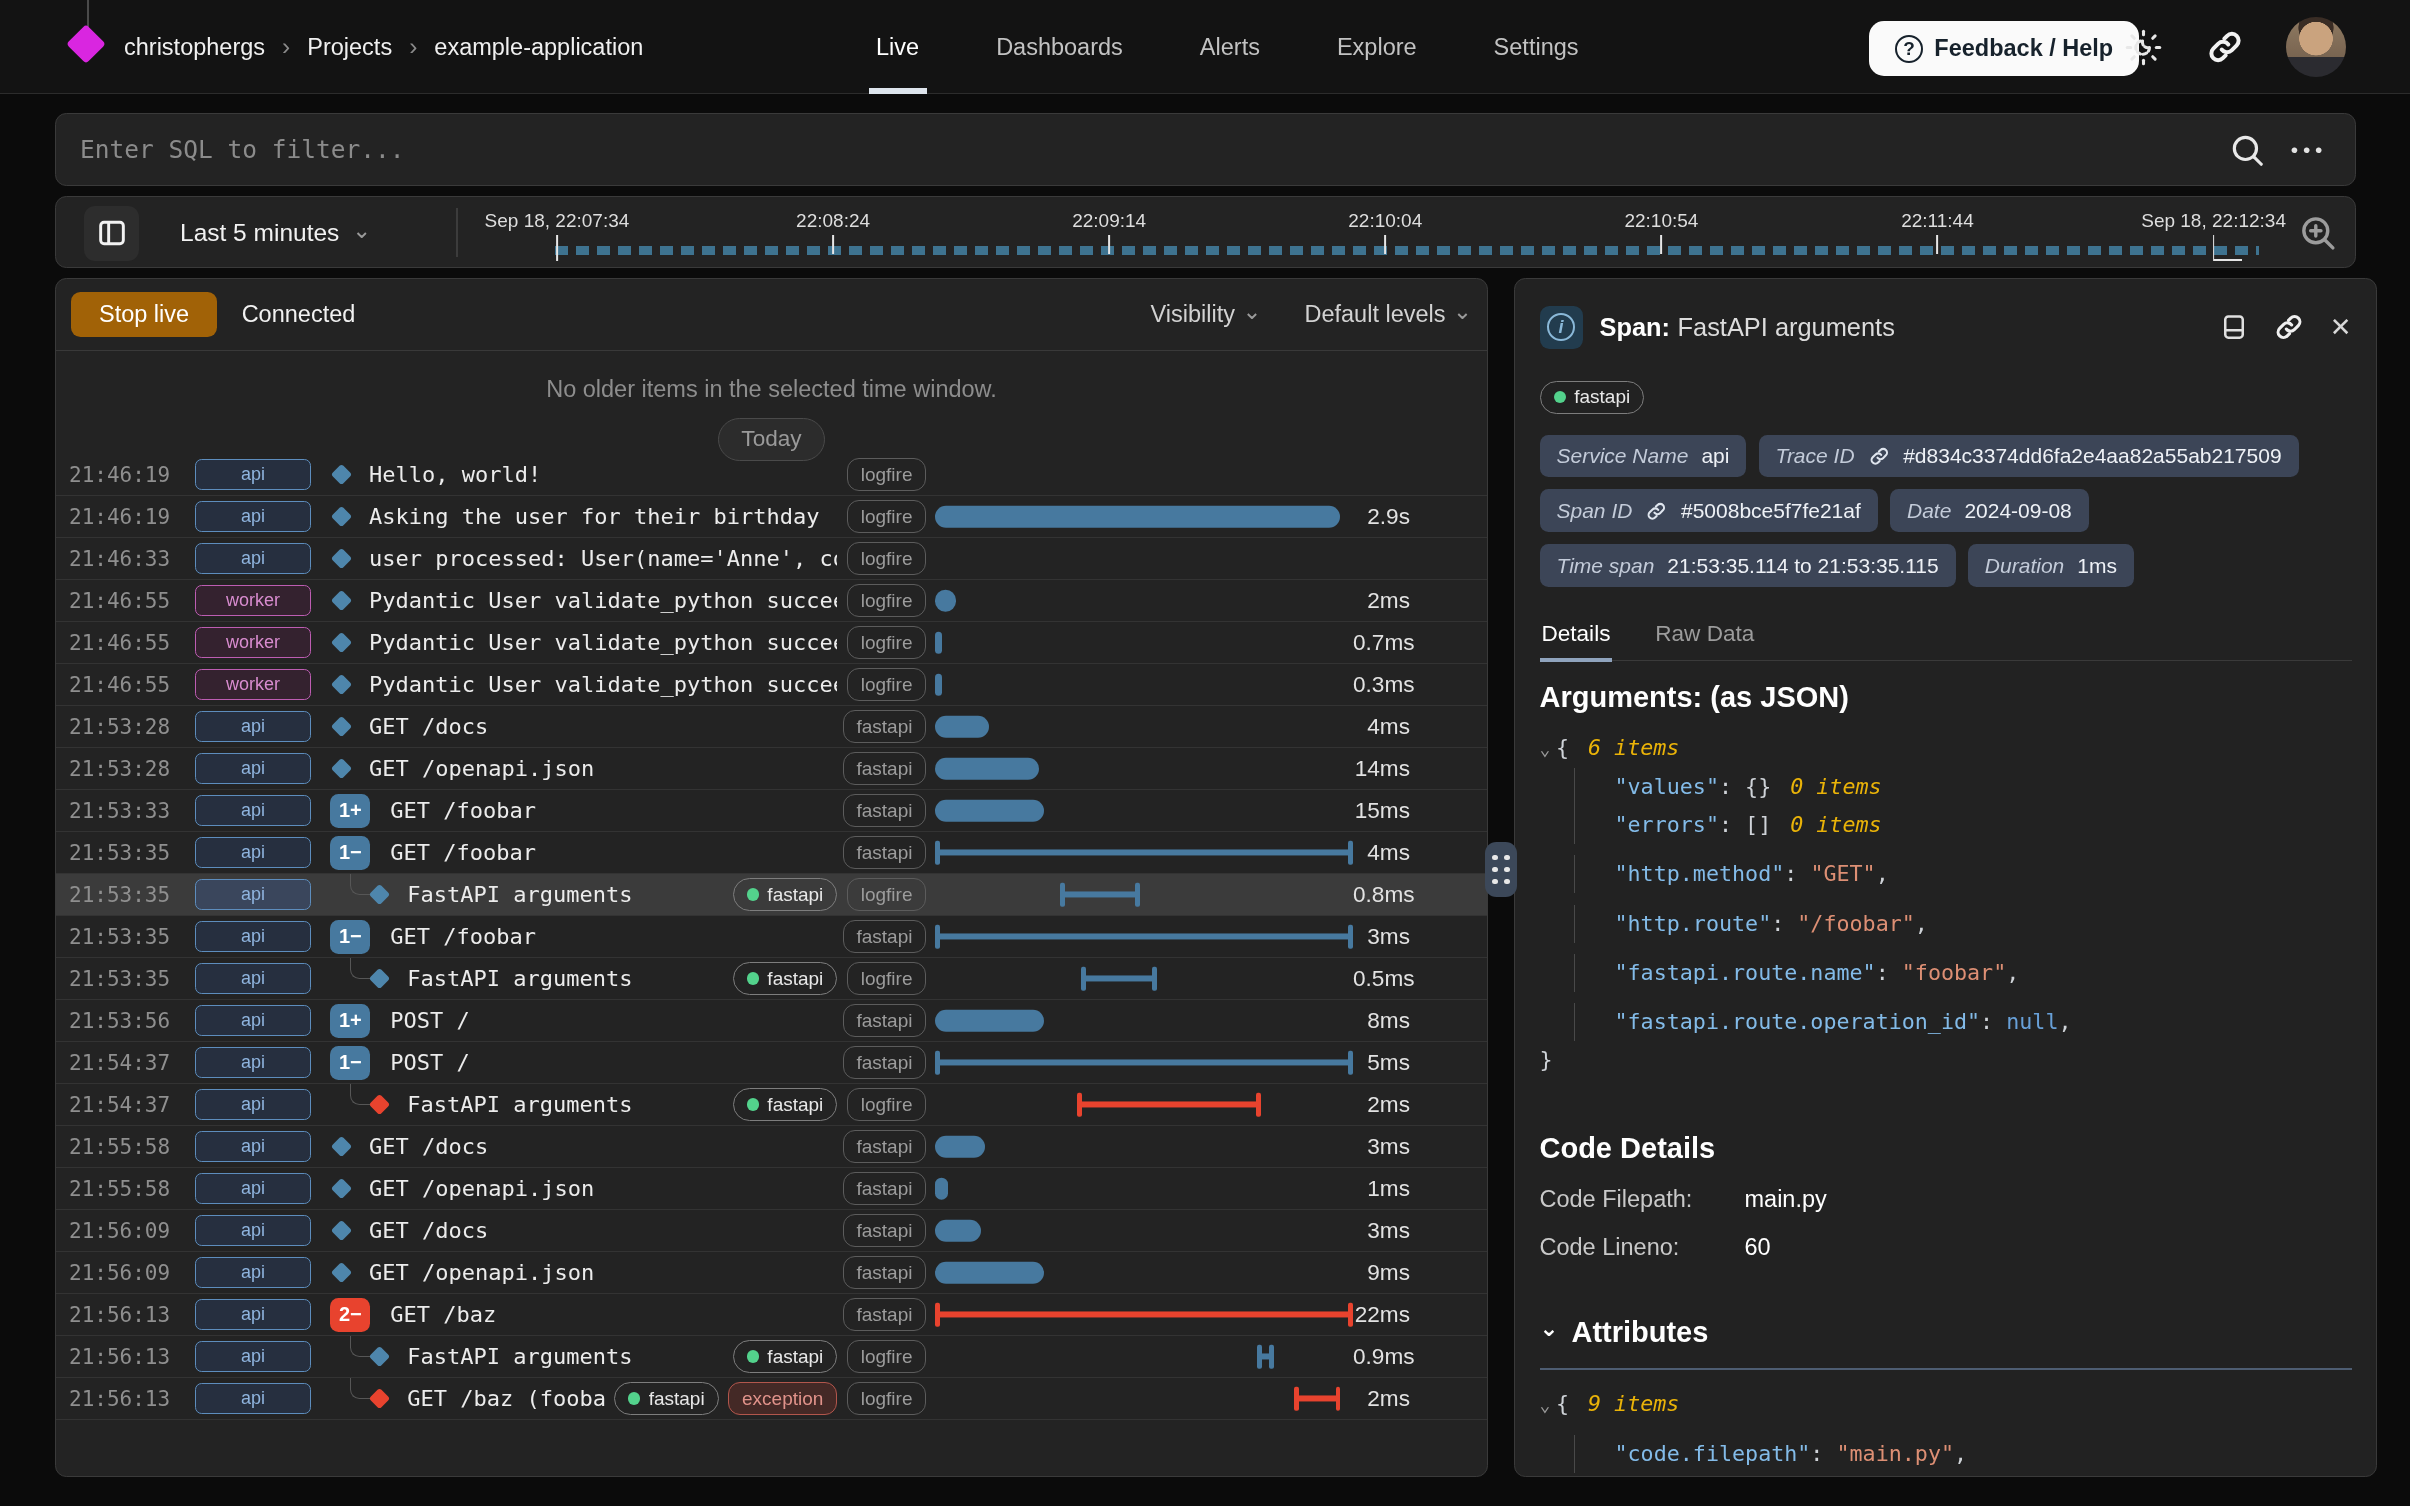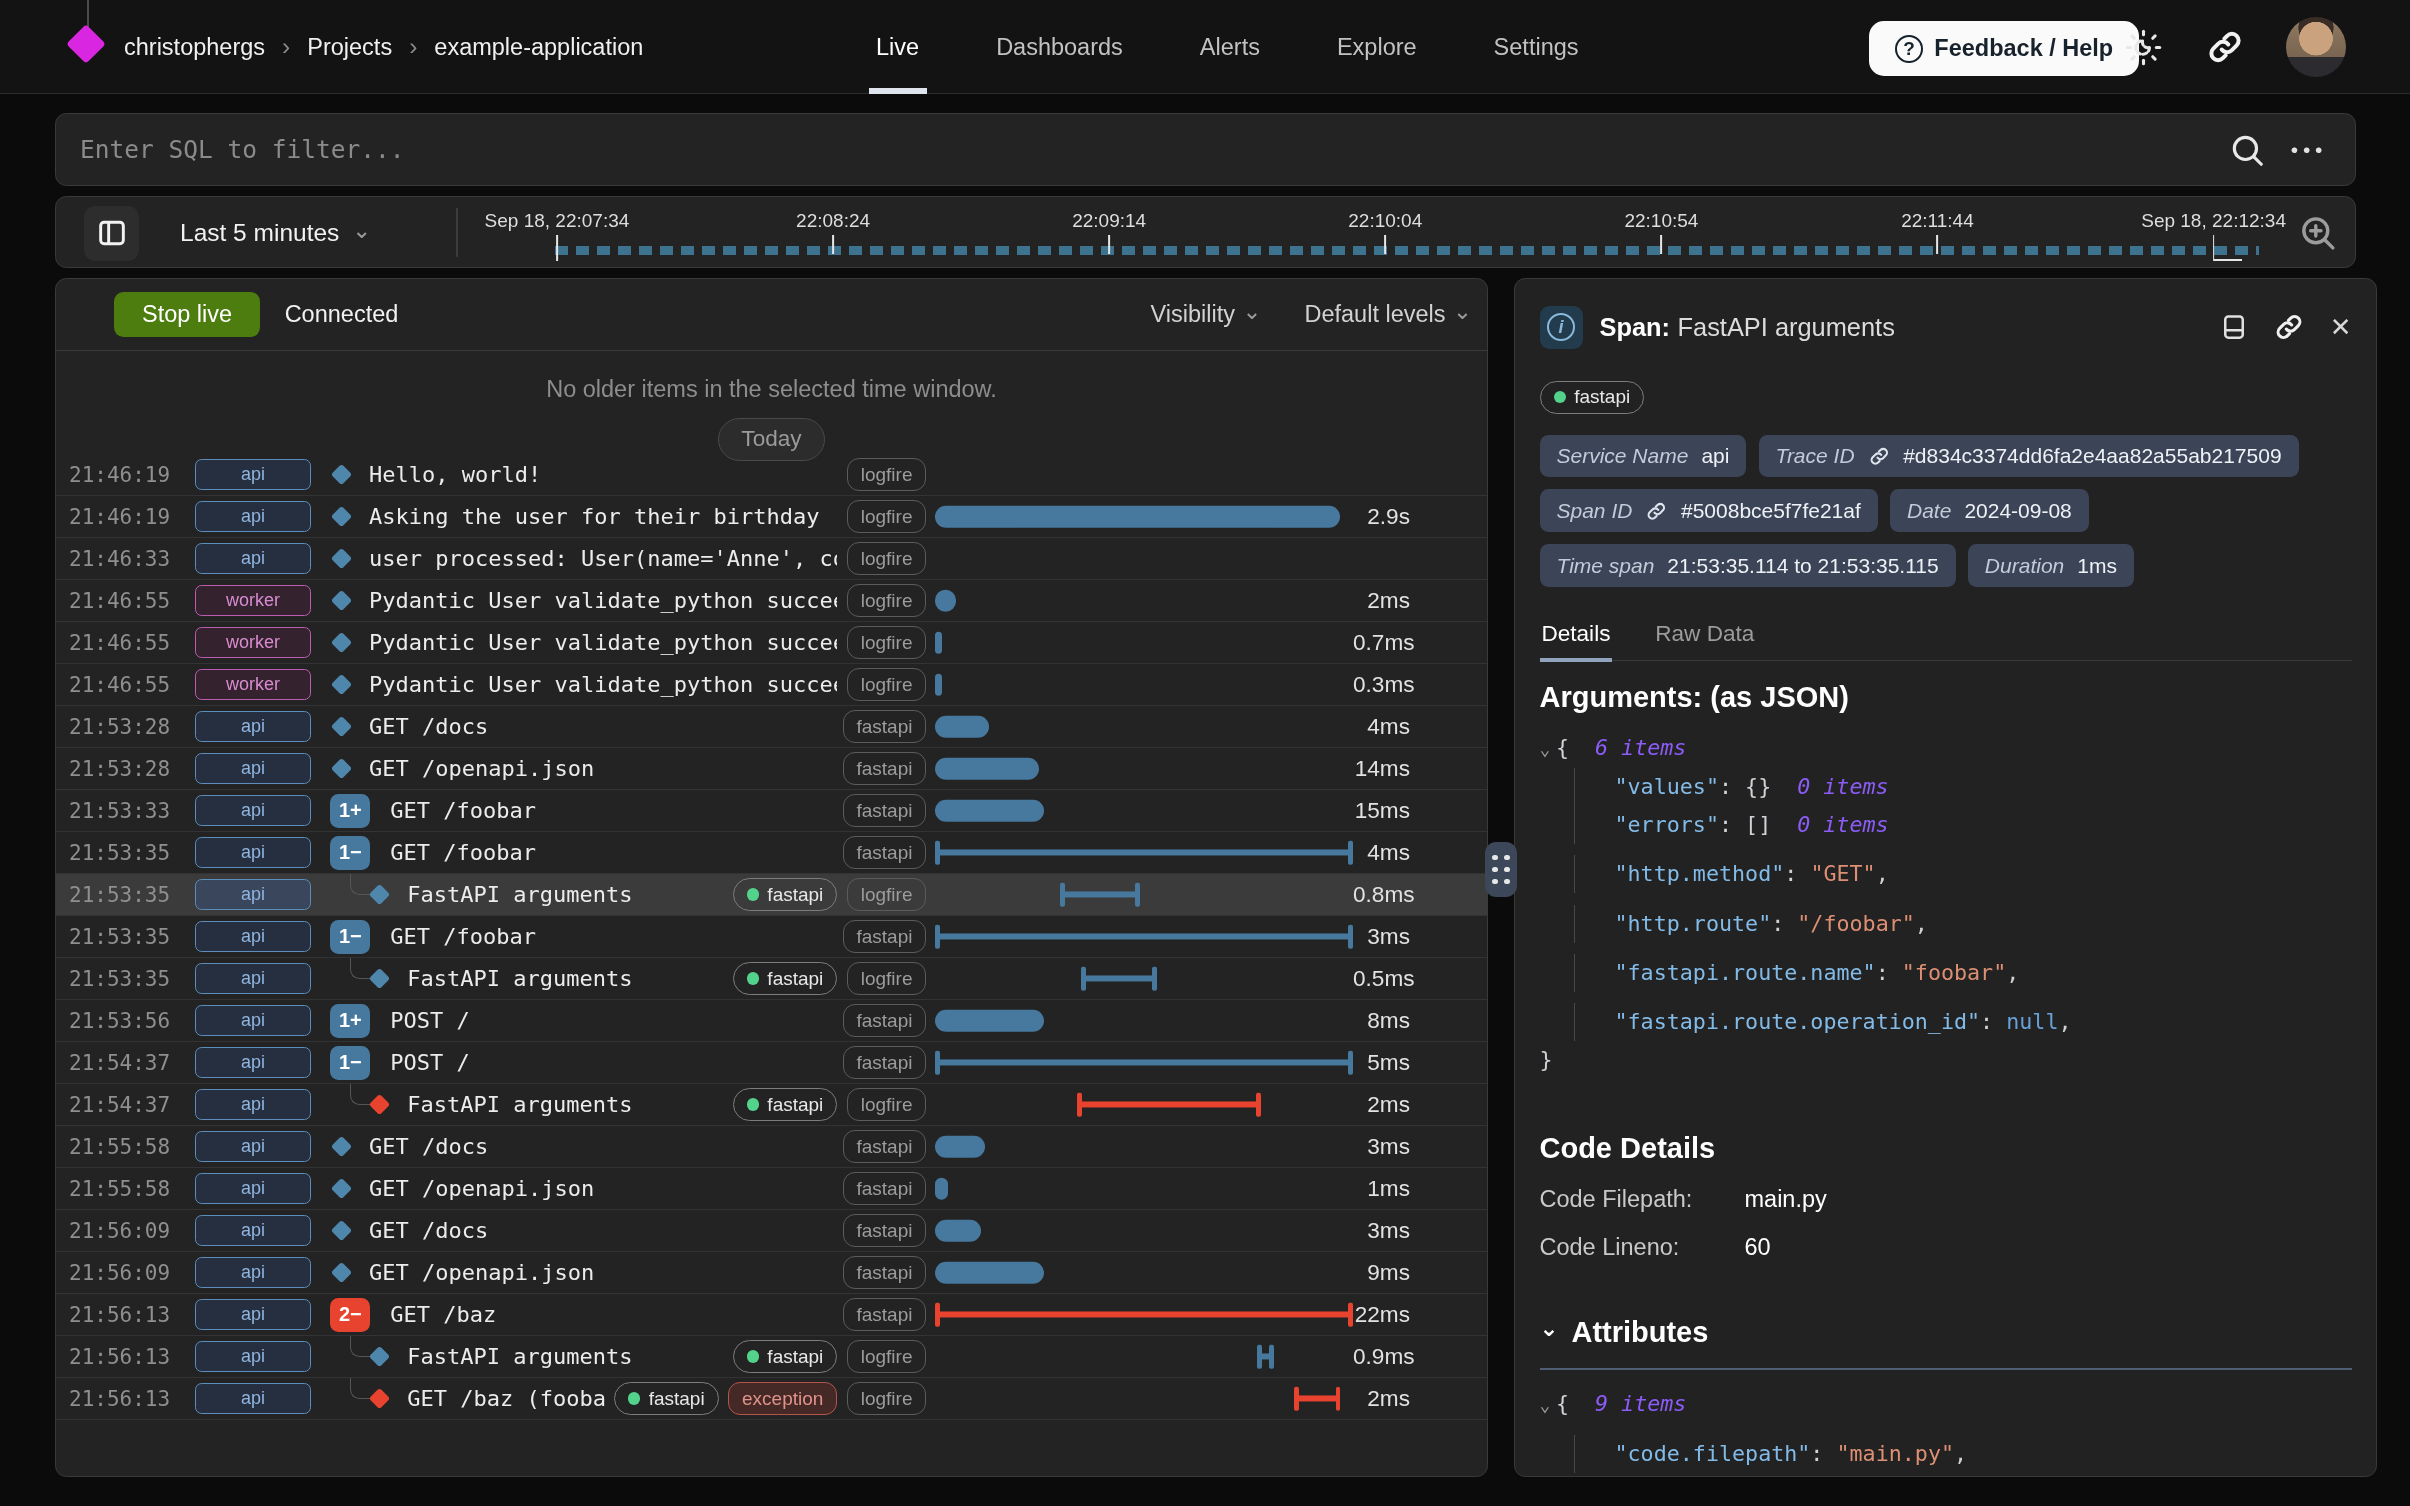--- a/index.html
+++ b/index.html
@@ -68,22 +68,22 @@
     border:1.9px solid #3a3a3a; border-radius:11.3px; overflow:hidden; }
   .detail-panel { position:absolute; left:1514px; top:278px; width:863px; height:1199px; background:#222222;
     border:1.9px solid #3a3a3a; border-radius:11.3px; overflow:hidden; padding:0 24.5px; }
   .divider-handle { position:absolute; left:1485px; top:842px; width:32px; height:55px; background:#3c4859;
     border-radius:11.3px; display:grid; grid-template-columns:repeat(2,5.6px); grid-auto-rows:5.6px; gap:6.6px;
     place-content:center; cursor:col-resize; z-index:5; }
   .divider-handle i { background:#e8e8e8; border-radius:50%; }
 
   
   .live-header { height:72px; border-bottom:1.9px solid #393939; display:flex; align-items:center; padding:0 15px; }
-  .stop-live { height:45px; padding:0 28px; background:#4d7c0f; color:#fff; font-size:23.5px; border:none;
-    border-radius:9.4px; cursor:pointer;margin-left:43px; }
+  .stop-live { height:45px; padding:0 28px; background:#a16207; color:#fff; font-size:23.5px; border:none;
+    border-radius:9.4px; cursor:pointer; }
   .connected { margin-left:24.5px; font-size:23.5px; color:#f2f2f2; }
   .live-header .right { margin-left:auto; display:flex; gap:43px; align-items:center; }
   .dd { font-size:23.5px; color:#d2d2d2; display:flex; gap:7.5px; align-items:center; cursor:pointer; }
 
   .notice { text-align:center; margin-top:24.5px; font-size:23.5px; color:#8d8d8d; }
   .today-pill { display:block; margin:15px auto 0; height:43px; padding:0 22.6px; background:#2c2c2c;
     border:1.9px solid #4a4a4a; border-radius:21.7px; color:#9a9a9a; font-size:22.6px; cursor:pointer; }
 
   
   .rows { position:absolute; left:0; top:175px; width:100%; }
@@ -150,21 +150,21 @@
   .tab { font-size:22.6px; color:#9c9c9c; padding:9.4px 1.9px 13px; cursor:pointer; position:relative; }
   .tab.active { color:#ffffff; }
   .tab.active::after { content:""; position:absolute; left:0; right:0; bottom:-1.9px; height:3.8px; background:#8fa3bd; }
 
   .args-heading { margin-top:20px; font-size:29px; font-weight:bold; color:#ffffff; }
   .json { margin-top:15px; font-size:21.7px; line-height:38px; color:#cfd3d8; }
   .jline { position:relative; white-space:nowrap; }
   .jline.i1 { margin-left:34px; border-left:1.9px solid #494949; padding-left:40px; }
   .jline.sp { margin-top:11.3px; }
   .caret { color:#9a9a9a; font-size:18px; margin-right:5.6px; }
-  .seg-k { color:#83bbe8; } .seg-s { color:#dd8f74; } .seg-u { color:#68a0d8; } .seg-p { color:#cfd3d8; } .seg-m { color:#8b5cf6; font-style:italic; margin-left:26px; }
+  .seg-k { color:#83bbe8; } .seg-s { color:#dd8f74; } .seg-u { color:#68a0d8; } .seg-p { color:#cfd3d8; } .seg-m { color:#eab308; font-style:italic; margin-left:19px; }
 
   .code-heading { margin-top:53px; font-size:29px; font-weight:bold; color:#ffffff; }
   .code-row { margin-top:21px; font-size:23.5px; display:flex; }
   .code-row .lbl { width:205px; color:#c9c9c9; }
   .code-row .val { color:#ffffff;text-align:right; }
 
   .attr-heading { margin-top:55px; font-size:29px; font-weight:bold; color:#ffffff; display:flex;
     align-items:center; gap:13px; cursor:pointer; }
   .attr-heading .chevron { font-size:22.6px; transform:translateY(-3.8px); }
   .attr-rule { margin-top:19px; height:1.9px; background:#4e5d72; }

